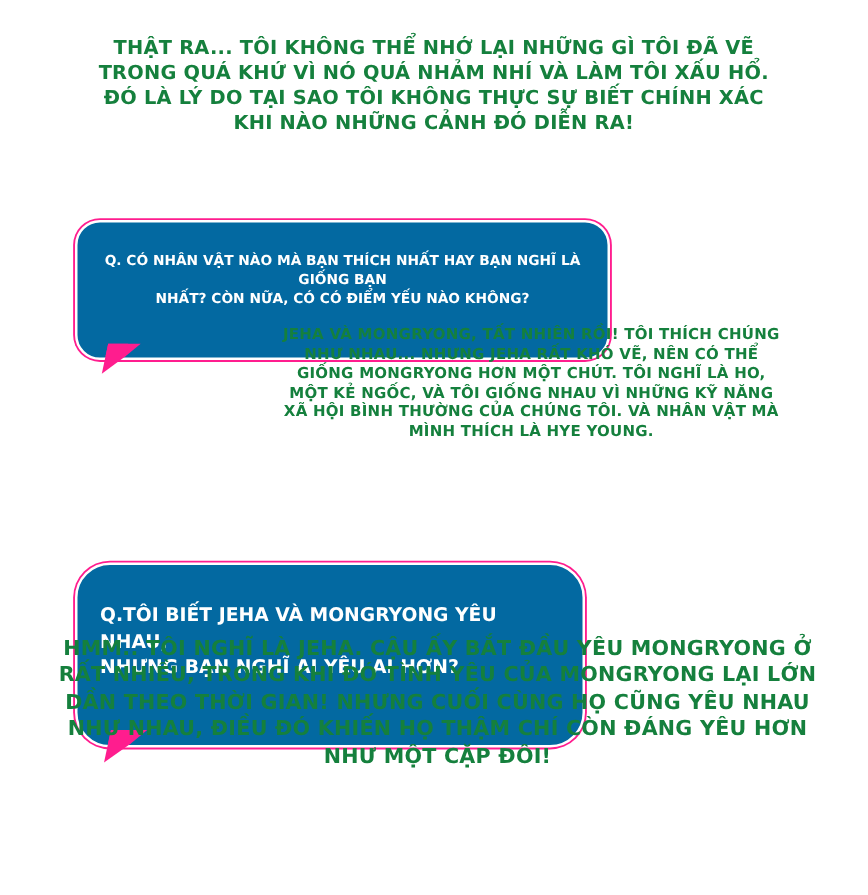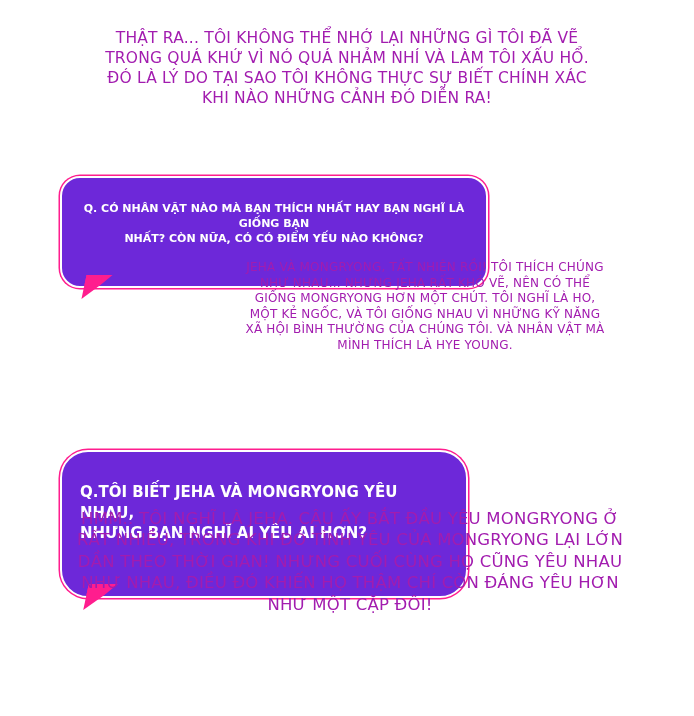--- a/index.html
+++ b/index.html
@@ -17,23 +17,23 @@
 
   .page {
     position: relative;
     width: 694px;
     height: 716px;
   }
 
   
   .answer {
     position: absolute;
-    color: #a21caf;
+    color: #15803d;
     font-family: "DejaVu Sans", sans-serif;
-    font-weight: normal;
+    font-weight: bold;
     letter-spacing: 0.2px;
     line-height: 1.30;
     white-space: pre-line;
     text-align: center;
     font-size: 15.5px;
   }
 
   #answer-intro {
     left: 28px;
     top: 28px;
@@ -53,21 +53,21 @@
     left: 40px;
     top: 508px;
     width: 620px;
     text-align: center;
     font-size: 16.5px;
   }
 
   
   .bubble {
     position: absolute;
-    background: #6d28d9;
+    background: #0369a1;
     border: 2px solid #ffffff;
     box-shadow: 0 0 0 1.5px #ff1d8e;
     border-radius: 22px;
     color: #ffffff;
     font-weight: bold;
     font-family: "DejaVu Sans", sans-serif;
     line-height: 1.35;
     white-space: pre-line;
     box-sizing: border-box;
   }

